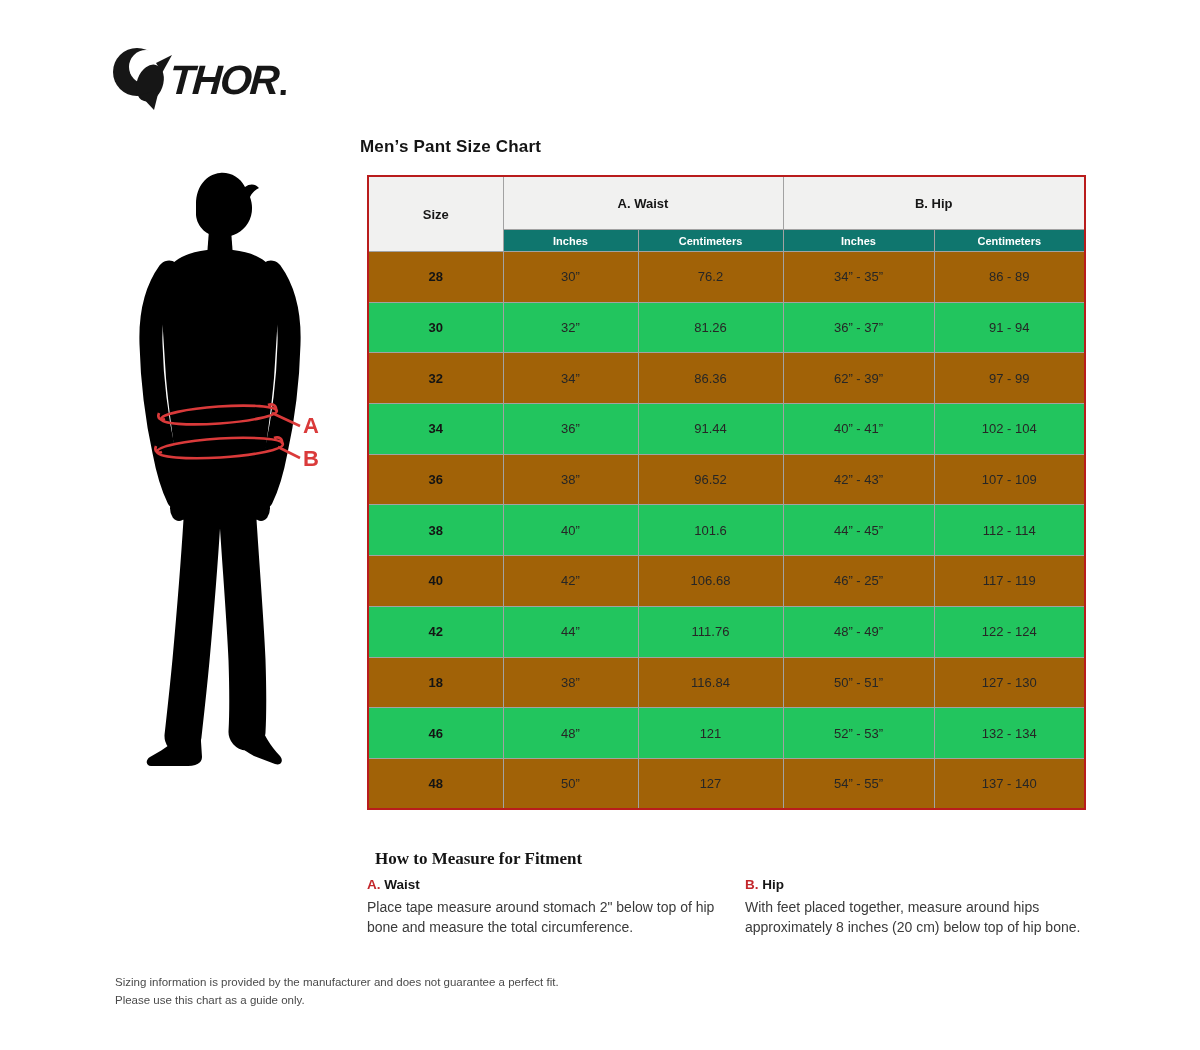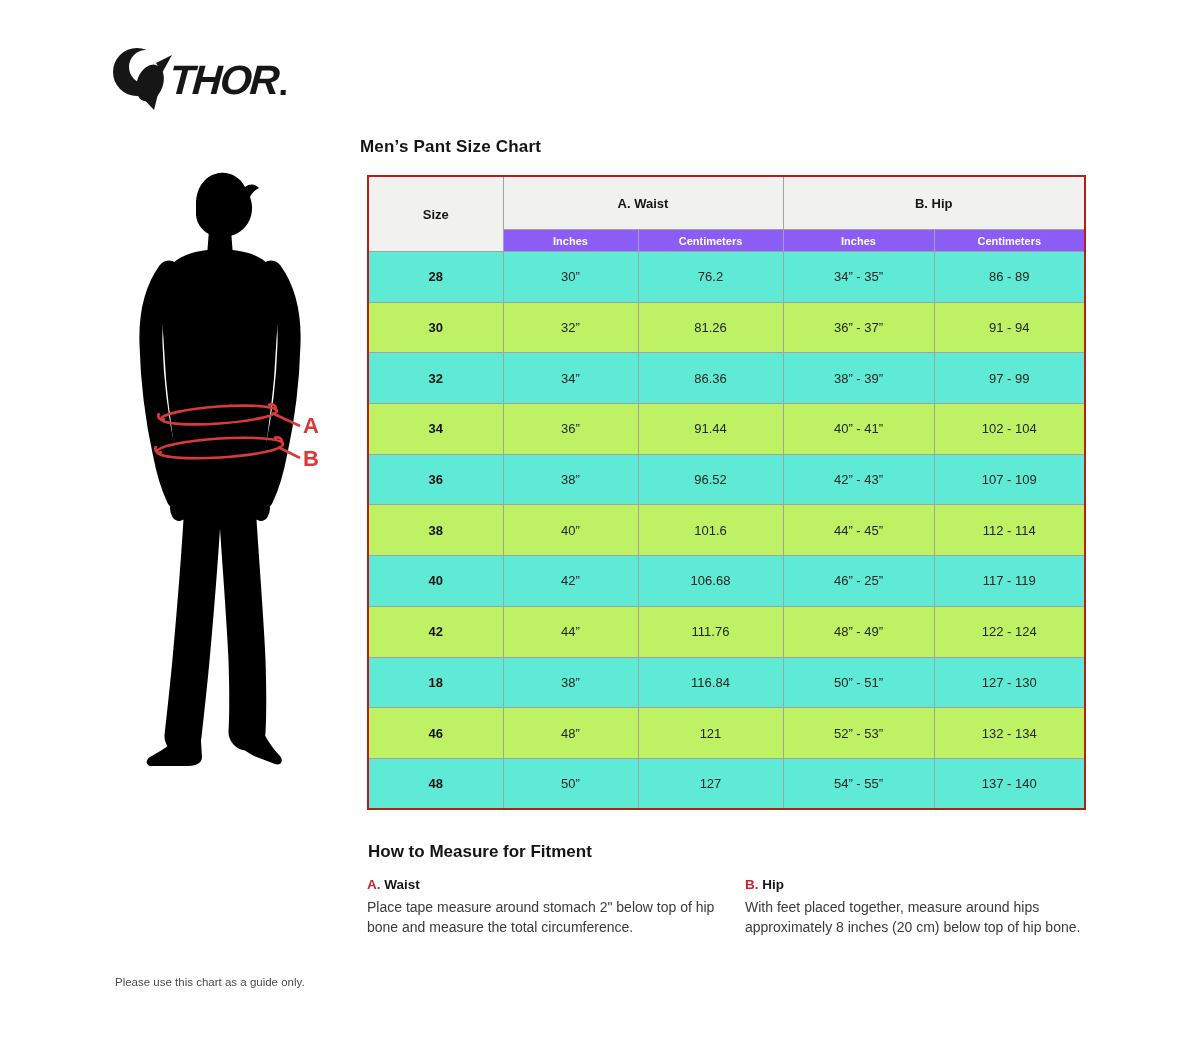--- a/index.html
+++ b/index.html
@@ -22,30 +22,30 @@
     position:absolute;left:367px;top:175px;width:717px;
     border-collapse:collapse;table-layout:fixed;
     border:2px solid #b91c1c;
   }
   .size-table th,.size-table td{
     border:1px solid #a2a2a2;text-align:center;vertical-align:middle;
     font-size:13px;padding:0;
   }
   .size-table .group-row th{height:52px;background:#f1f1f0;font-weight:bold;color:#161616;}
   .size-table .sub-row th{
-    height:21px;background:#8b5cf6;color:#ffffff;font-weight:bold;font-size:11px;margin-top:19px;
-  }
-  .size-table tbody tr{height:50.7px;background:#bef264;}
-  .size-table tbody tr.shade{background:#5eead4;}
+    height:21px;background:#0f766e;color:#ffffff;font-weight:bold;font-size:11px;margin-top:19px;
+  }
+  .size-table tbody tr{height:50.7px;background:#22c55e;}
+  .size-table tbody tr.shade{background:#a16207;}
   .size-table tbody td{color:#262626;}
   .size-table tbody td.size-col{font-weight:bold;color:#141414;}
   
   .measure-heading{
-    position:absolute;left:367px;top:841px;margin:1px;
-    font-size:17px;font-weight:bold;color:#141414;
+    position:absolute;left:367px;top:841px;margin:8px;
+    font-size:17px;font-weight:bold;color:#141414;font-family:Liberation Serif, serif;
   }
   .measure-col{position:absolute;top:877px;}
   .measure-col.a{left:367px;width:362px;}
   .measure-col.b{left:745px;width:350px;}
   .m-title{font-size:13.5px;font-weight:bold;color:#161616;}
   .m-title .red{color:#c3262b;}
   .measure-col p{margin:5px 0 0 0;font-size:14px;line-height:1.45;color:#3a3a3a;}
   
   .footnote{
     position:absolute;left:115px;top:974px;font-size:11.5px;line-height:1.55;color:#4a4a4a;
@@ -137,21 +137,21 @@
           <td class="size-col">30</td>
           <td>32”</td>
           <td>81.26</td>
           <td>36” - 37”</td>
           <td>91 - 94</td>
         </tr>
         <tr class="shade">
           <td class="size-col">32</td>
           <td>34”</td>
           <td>86.36</td>
-          <td>38” - 39”</td>
+          <td>62” - 39”</td>
           <td>97 - 99</td>
         </tr>
         <tr>
           <td class="size-col">34</td>
           <td>36”</td>
           <td>91.44</td>
           <td>40” - 41”</td>
           <td>102 - 104</td>
         </tr>
         <tr class="shade">
@@ -218,16 +218,17 @@
 
   <div class="measure-col b">
     <div class="m-title">
       <span class="red">B.</span>
       <span>Hip</span>
     </div>
     <p>With feet placed together, measure around hips approximately 8 inches (20 cm) below top of hip bone.</p>
   </div>
 
   <div class="footnote">
+    <div>Sizing information is provided by the manufacturer and does not guarantee a perfect fit.</div>
     <div>Please use this chart as a guide only.</div>
   </div>
 
 </div>
 
 </body></html>

